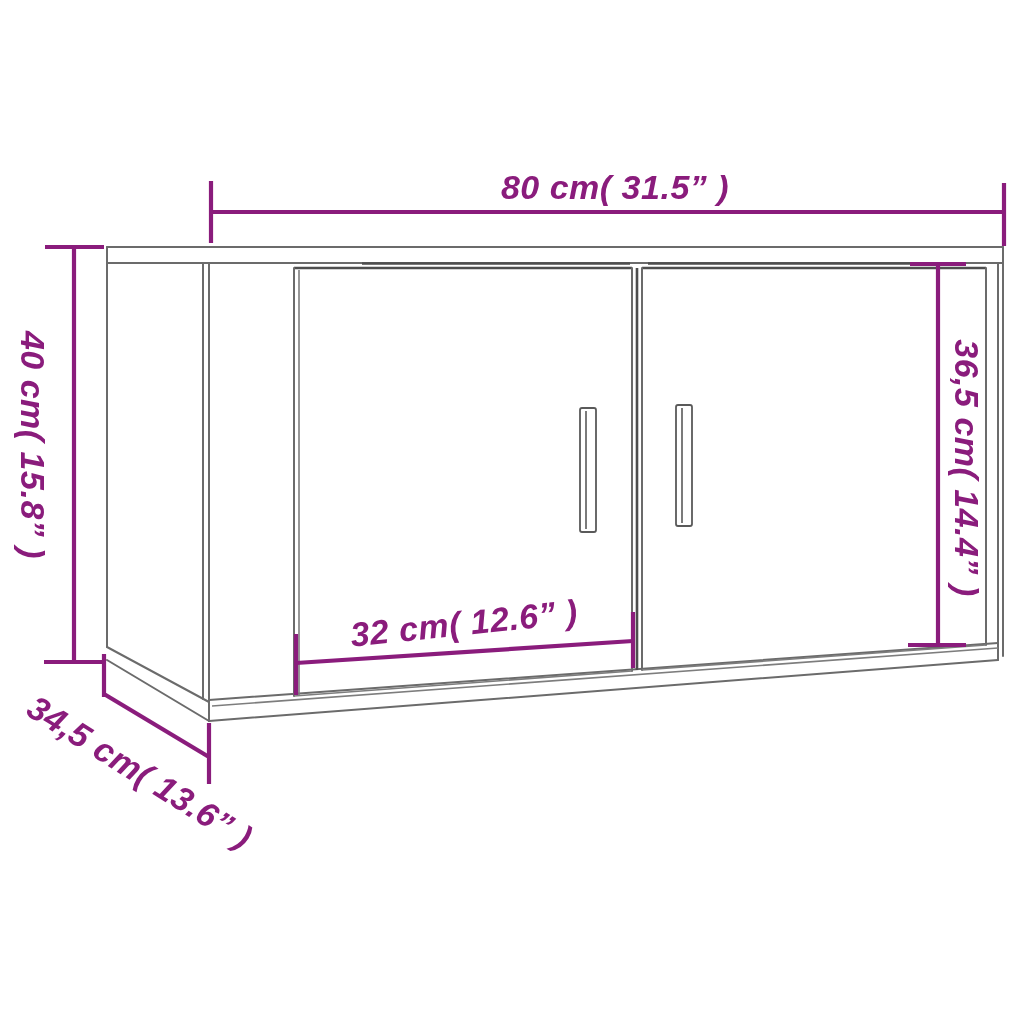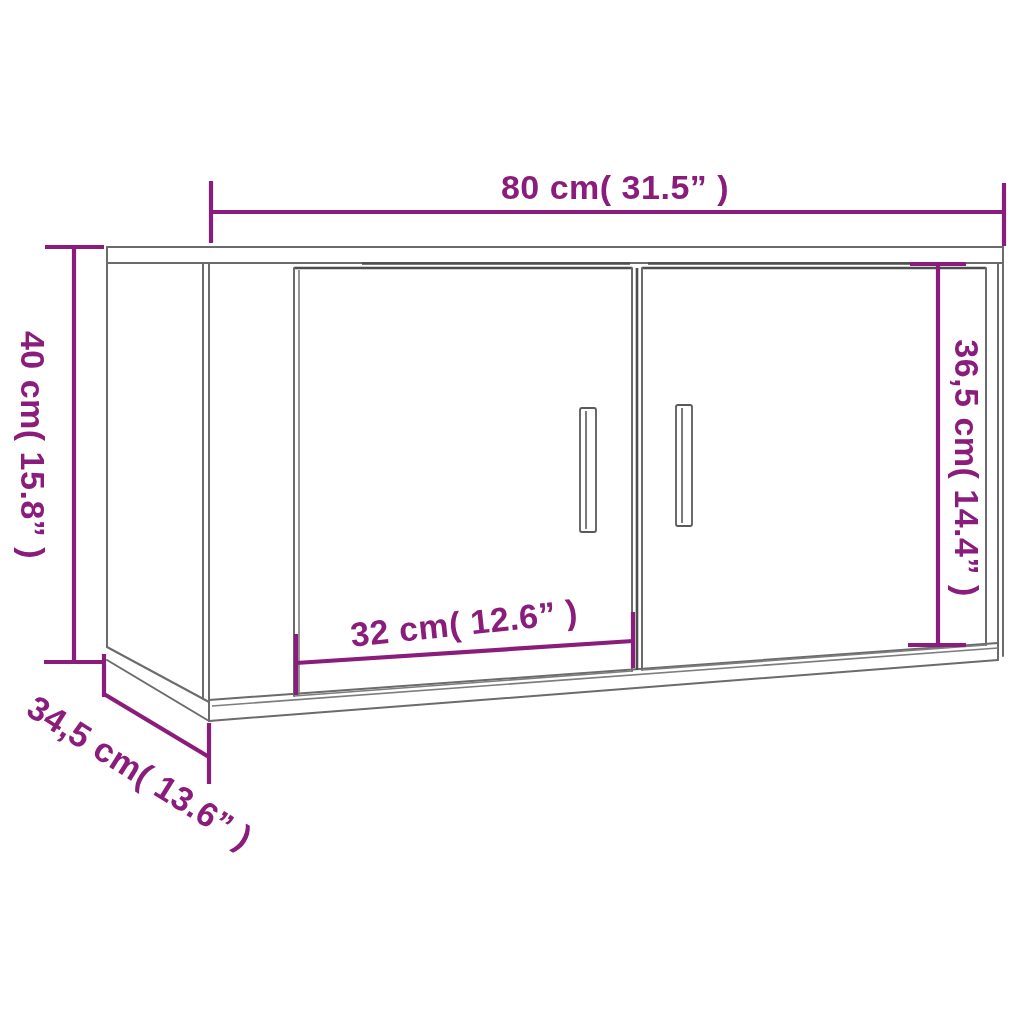--- a/index.html
+++ b/index.html
@@ -1,16 +1,16 @@
 <!DOCTYPE html>
 <html><head>
 <meta charset="utf-8">
 <style>
   html,body{margin:0;padding:0;background:#ffffff;}
-  .stage{width:1024px;height:1024px;position:relative;background:#ffffff;overflow:hidden;}
+  .stage{width:1024px;height:1024px;position:relative;background:#ffffff;overflow:hidden;font-style:italic;}
   svg{display:block;}
   .outline{stroke:#6b6b6b;stroke-width:2;fill:none;stroke-linecap:round;}
   .outline-dark{stroke:#4e4e4e;stroke-width:2.6;fill:none;stroke-linecap:butt;}
   .outline-thin{stroke:#7d7d7d;stroke-width:1.6;fill:none;}
   .face{fill:#ffffff;stroke:none;}
   .dim{stroke:#8a1c7c;stroke-width:4.2;fill:none;stroke-linecap:butt;}
   .dim-label{
     font-family:"Liberation Sans","DejaVu Sans",sans-serif;
     font-weight:bold;
     font-size:34px;

